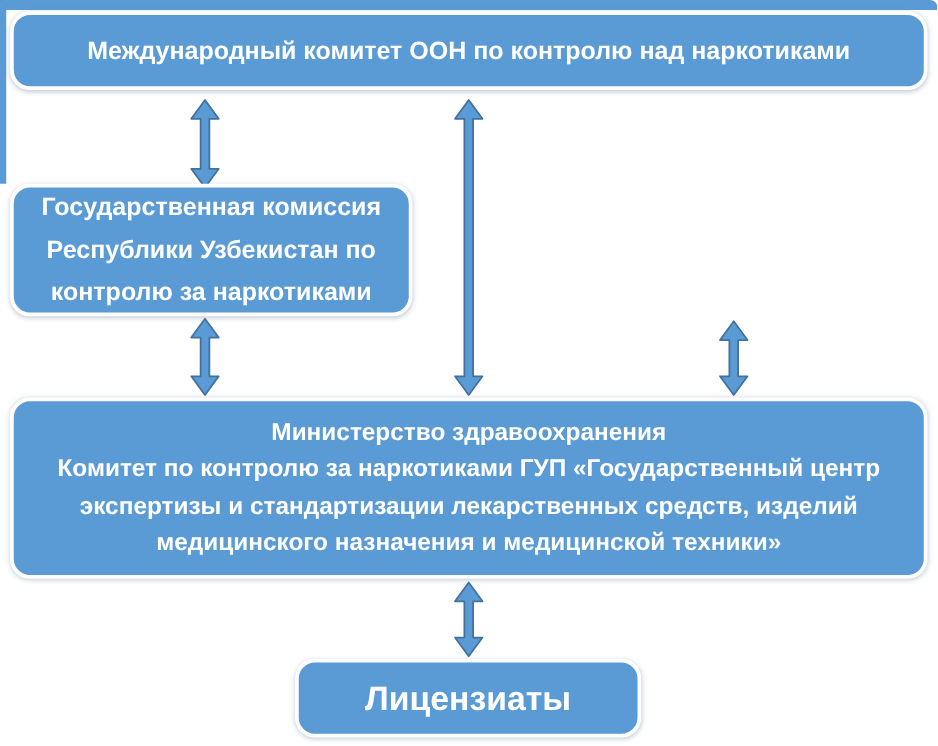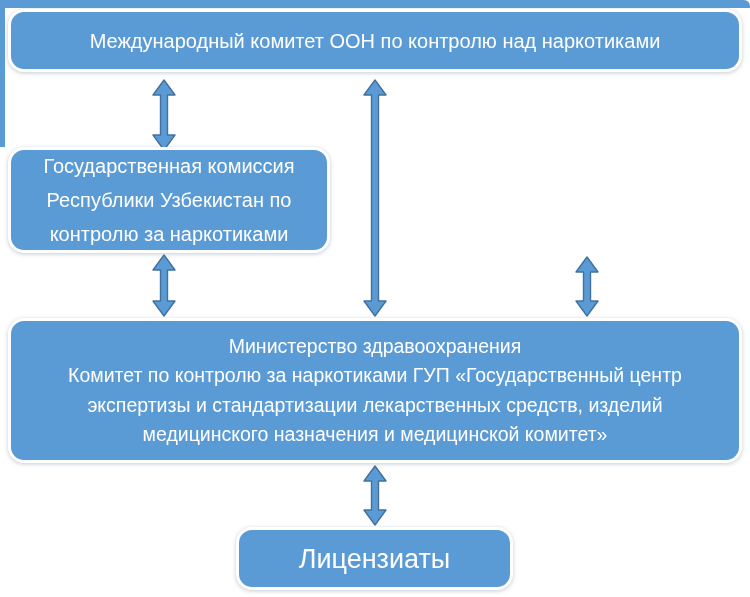--- a/index.html
+++ b/index.html
@@ -34,21 +34,21 @@
     position: absolute;
     background: #5b9bd5;
     border: 3px solid #ffffff;
     border-radius: 16px;
     box-shadow: 0 1px 4px rgba(120,140,160,0.45);
     color: #ffffff;
     display: flex;
     align-items: center;
     justify-content: center;
     text-align: center;
-    font-weight: normal;
+    font-weight: bold;
     white-space: pre-line;
     box-sizing: border-box;
   }
   .node-top {
     left: 8px; top: 9px;
     width: 734px; height: 63px;
     font-size: 20px;
     line-height: 26px;
   }
   .node-left {
@@ -122,20 +122,20 @@
     <span>Государственная комиссия
 Республики Узбекистан по
 контролю за наркотиками</span>
   </div>
 
 
   <div class="node node-big">
     <span>Министерство здравоохранения
 Комитет по контролю за наркотиками ГУП «Государственный центр
 экспертизы и стандартизации лекарственных средств, изделий
-медицинского назначения и медицинской комитет»</span>
+медицинского назначения и медицинской техники»</span>
   </div>
 
   <div class="node node-licensees">
     <span>Лицензиаты</span>
   </div>
 
 </div>
 
 </body></html>

